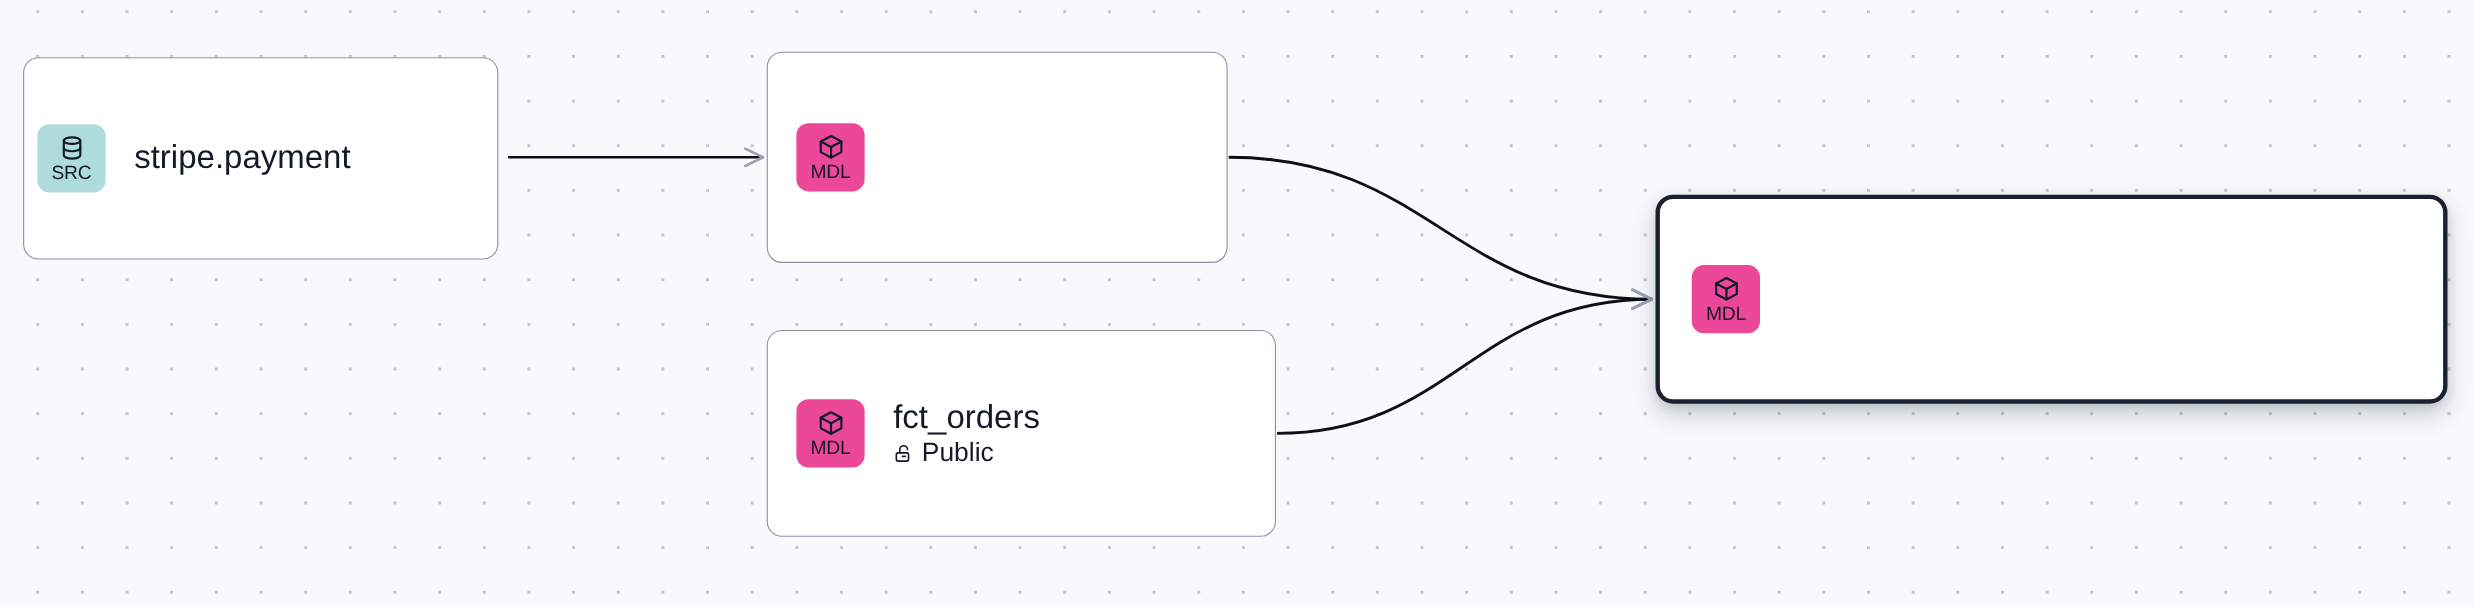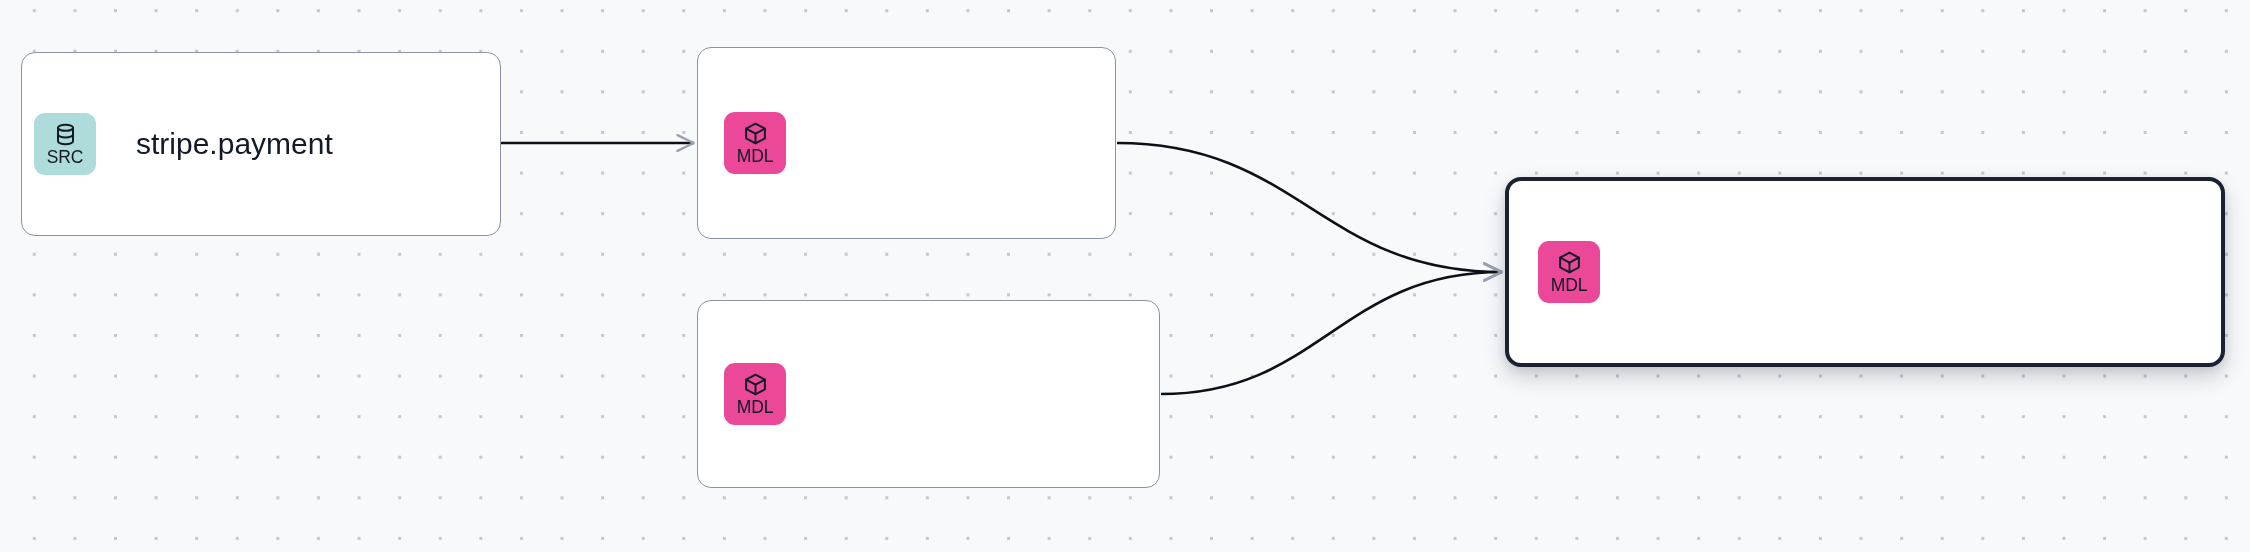--- a/index.html
+++ b/index.html
@@ -79,21 +79,21 @@
     font-size: 17.5px;
     line-height: 1;
     color: #121826;
     font-family: "Liberation Sans", sans-serif;
     letter-spacing: -0.2px;
     margin-top: 1px;
   }
 
   
   .node-body {
-    margin-left: 40px;
+    margin-left: 26px;
     display: flex;
     flex-direction: column;
     justify-content: flex-start;
     gap: 3px;
     min-width: 0;
   }
 
   .node-title {
     font-size: 30px;
     line-height: 1.12;
@@ -113,21 +113,21 @@
   }
 
   .node-sub svg {
     display: block;
     width: 19px;
     height: 19px;
     flex: 0 0 auto;
   }
 
   
-  #node-stripe-payment    { left: 21px;   top: 52px;  width: 480px; height: 184px; padding-left: 12px; }
+  #node-stripe-payment    { left: 21px;   top: 52px;  width: 432px; height: 184px; padding-left: 12px; }
   #node-stg-payments      { left: 697px;  top: 47px;  width: 419px; height: 192px; }
   #node-fct-orders        { left: 697px;  top: 300px; width: 463px; height: 188px; }
   #node-agg-journey       { left: 1505px; top: 177px; width: 720px; height: 190px; padding-left: 29px; }
 </style>
 </head>
 <body>
 
 <div id="canvas">
 
   <svg id="edges" viewBox="0 0 2250 552" xmlns="http://www.w3.org/2000/svg">
@@ -177,20 +177,33 @@
     <div class="badge mdl">
       <span>
         <svg viewBox="0 0 24 24" fill="none" stroke="#131a27" stroke-width="1.9" stroke-linecap="round" stroke-linejoin="round">
           <path d="M12 2.6 L21 7.4 L21 16.6 L12 21.4 L3 16.6 L3 7.4 Z"></path>
           <path d="M3 7.4 L12 12.2 L21 7.4"></path>
           <path d="M12 12.2 L12 21.4"></path>
         </svg>
       </span>
       <span class="badge-text">MDL</span>
     </div>
+    <div class="node-body">
+      <div class="node-title">fct_orders</div>
+      <div class="node-sub">
+        <span>
+          <svg viewBox="0 0 24 24" fill="none" stroke="#131a27" stroke-width="1.9" stroke-linecap="round" stroke-linejoin="round">
+            <rect x="3.6" y="11" width="14" height="9.4" rx="2"></rect>
+            <path d="M7.6 11 V7.2 a4.4 4.4 0 0 1 8.8 0"></path>
+            <path d="M10.6 15.1 h3.2"></path>
+          </svg>
+        </span>
+        <span>Public</span>
+      </div>
+    </div>
   </div>
 
   <div class="node selected" id="node-agg-journey">
     <div class="badge mdl">
       <span>
         <svg viewBox="0 0 24 24" fill="none" stroke="#131a27" stroke-width="1.9" stroke-linecap="round" stroke-linejoin="round">
           <path d="M12 2.6 L21 7.4 L21 16.6 L12 21.4 L3 16.6 L3 7.4 Z"></path>
           <path d="M3 7.4 L12 12.2 L21 7.4"></path>
           <path d="M12 12.2 L12 21.4"></path>
         </svg>

